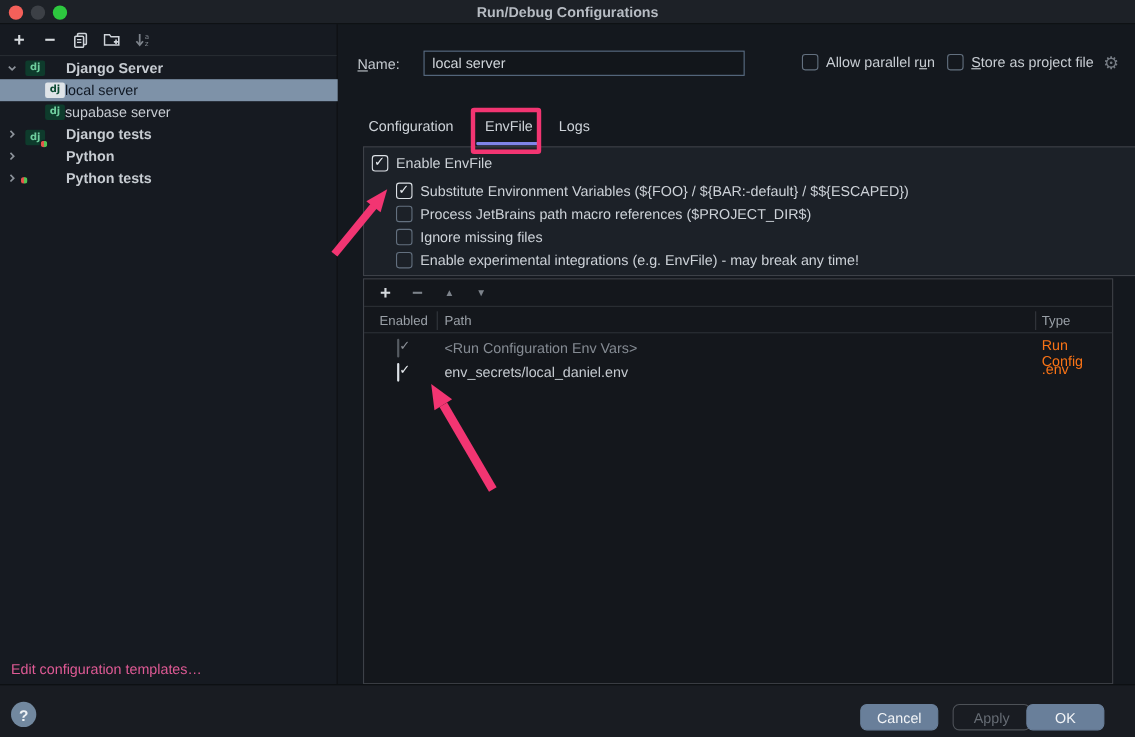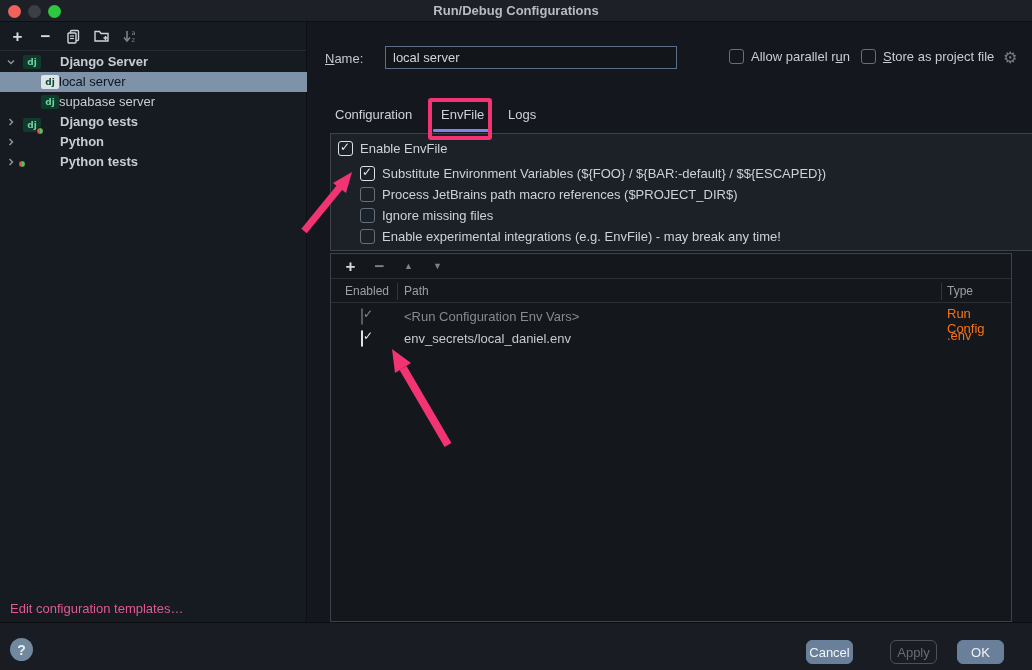--- a/index.html
+++ b/index.html
@@ -39,21 +39,21 @@
   .dj-ico.light { background:#dfe4e8; color:#0c4b33; }
   .py-ico { width:14px; height:14px; border-radius:3px; background:linear-gradient(135deg,#3f76ad 50%,#f7cf41 50%); }
   .test-dot { position:absolute; right:-3px; bottom:-3px; width:8px; height:8px; border-radius:50%; background:linear-gradient(90deg,#e5534b 50%,#57c255 50%); border:1px solid #161a21; }
   .rel { position:relative; }
 
   .edit-templates { position:absolute; left:10px; top:579px; color:#df5a95; cursor:pointer; }
 
   
   .footer { position:absolute; left:0; top:622px; width:1032px; height:48px; background:#191c22; border-top:1px solid #0c0e11; }
   .help-circle { position:absolute; left:10px; top:15px; width:23px; height:23px; border-radius:50%; background:#72889f; color:#eef1f4; font-weight:bold; font-size:14px; display:flex; align-items:center; justify-content:center; }
-  .btn { position:absolute; top:17px; width:47px; height:24px; border-radius:6px; font-size:13px; display:flex; align-items:center; justify-content:center; cursor:pointer;margin-left:40px; }
+  .btn { position:absolute; top:17px; width:71px; height:24px; border-radius:6px; font-size:13px; display:flex; align-items:center; justify-content:center; cursor:pointer;margin-left:40px; }
   .btn-filled { background:#697f9a; color:#f2f4f7; border:1px solid #697f9a; }
   .btn-cancel { right:179px; }
   .btn-apply { right:95px; background:transparent; border:1px solid #4d5157; color:#666c74; }
   .btn-ok { right:28px; }
 
   
   .main { position:absolute; left:308px; top:22px; width:724px; height:600px; }
   .name-label { position:absolute; left:17px; top:29px; color:#c4c9cf; }
   .mn { text-decoration:underline; }
   .name-input { position:absolute; left:77px; top:24px; width:292px; height:23px; background:#12161b; border:1px solid #5b6e85; color:#d0d5da; font-size:13px; padding:0 7px; font-family:"Liberation Sans","DejaVu Sans",sans-serif; }

